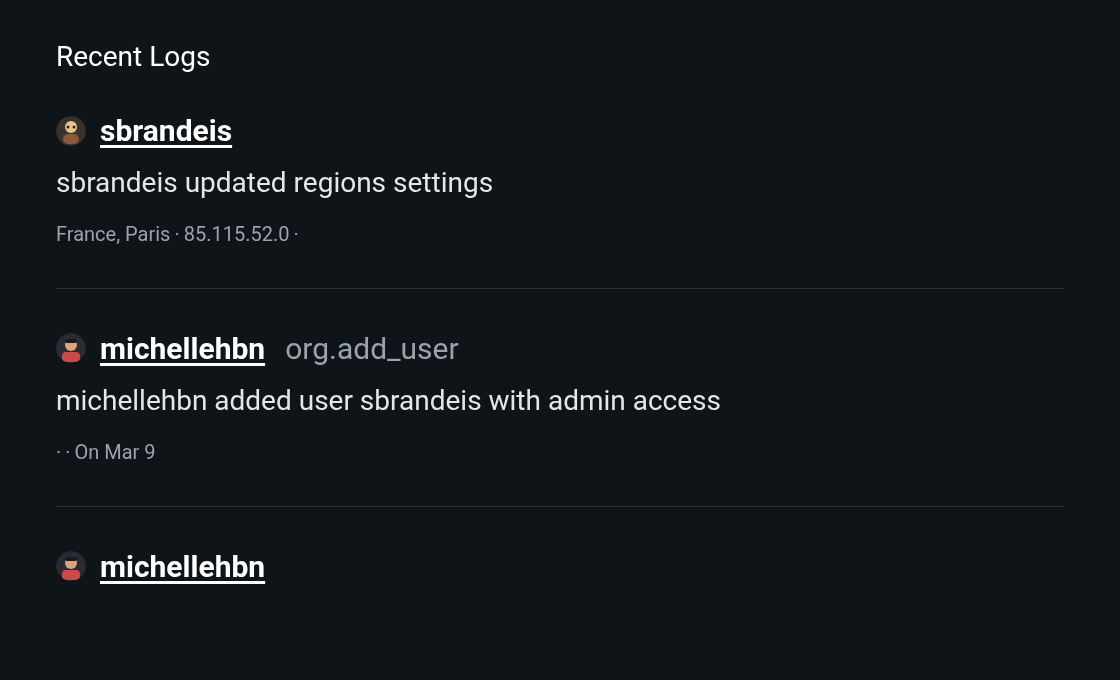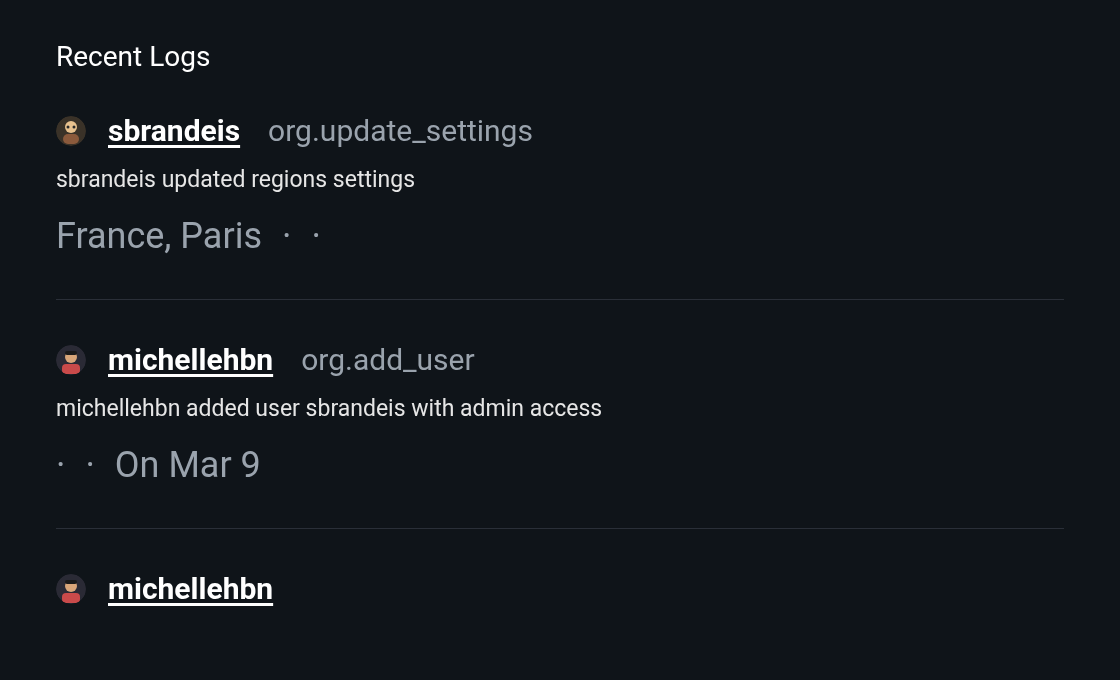--- a/index.html
+++ b/index.html
@@ -30,21 +30,21 @@
       border-bottom: 1px solid #2a2f38;
     }
     .log-entry:last-child {
       border-bottom: none;
       margin-bottom: 0;
       padding-bottom: 0;
     }
     .log-header {
       display: flex;
       align-items: center;
-      gap: 22px;
+      gap: 14px;
       margin-bottom: 16px;
     }
     .avatar {
       width: 30px;
       height: 30px;
       border-radius: 50%;
       flex-shrink: 0;
     }
     .username-link {
       font-size: 30px;
@@ -53,31 +53,31 @@
       text-decoration: underline;
       text-underline-offset: 4px;
     }
     .action-code {
       font-size: 30px;
       font-weight: 400;
       color: #9aa3ad;
       margin-left: 6px;
     }
     .log-message {
-      font-size: 23px;
+      font-size: 28px;
       font-weight: 400;
       color: #e6e6e6;
       margin-bottom: 20px;
       line-height: 1.35;
     }
     .log-meta {
       display: flex;
       align-items: center;
-      gap: 20px;
-      font-size: 36px;
+      gap: 4px;
+      font-size: 20px;
       color: #9aa3ad;
     }
     .meta-sep {
       color: #9aa3ad;
     }
   </style>
 </head>
 <body>
 
 <div class="container">
@@ -86,26 +86,26 @@
   <div class="log-entry">
     <div class="log-header">
       <svg class="avatar" viewBox="0 0 30 30">
         <circle cx="15" cy="15" r="15" fill="#3a3228"></circle>
         <circle cx="15" cy="11" r="6" fill="#e8c28f"></circle>
         <rect x="7" y="18" width="16" height="10" rx="5" fill="#8b5a3c"></rect>
         <circle cx="12" cy="11" r="1.5" fill="#2a2a2a"></circle>
         <circle cx="18" cy="11" r="1.5" fill="#2a2a2a"></circle>
       </svg>
       <a class="username-link">sbrandeis</a>
-      <span class="action-code">org.update_settings</span>
     </div>
     <div class="log-message">sbrandeis updated regions settings</div>
     <div class="log-meta">
       <span>France, Paris</span>
       <span class="meta-sep">·</span>
+      <span>85.115.52.0</span>
       <span class="meta-sep">·</span>
     </div>
   </div>
 
   <div class="log-entry">
     <div class="log-header">
       <svg class="avatar" viewBox="0 0 30 30">
         <circle cx="15" cy="15" r="15" fill="#2a2a35"></circle>
         <circle cx="15" cy="12" r="6" fill="#d9a679"></circle>
         <rect x="6" y="19" width="18" height="10" rx="4" fill="#c94a4a"></rect>

